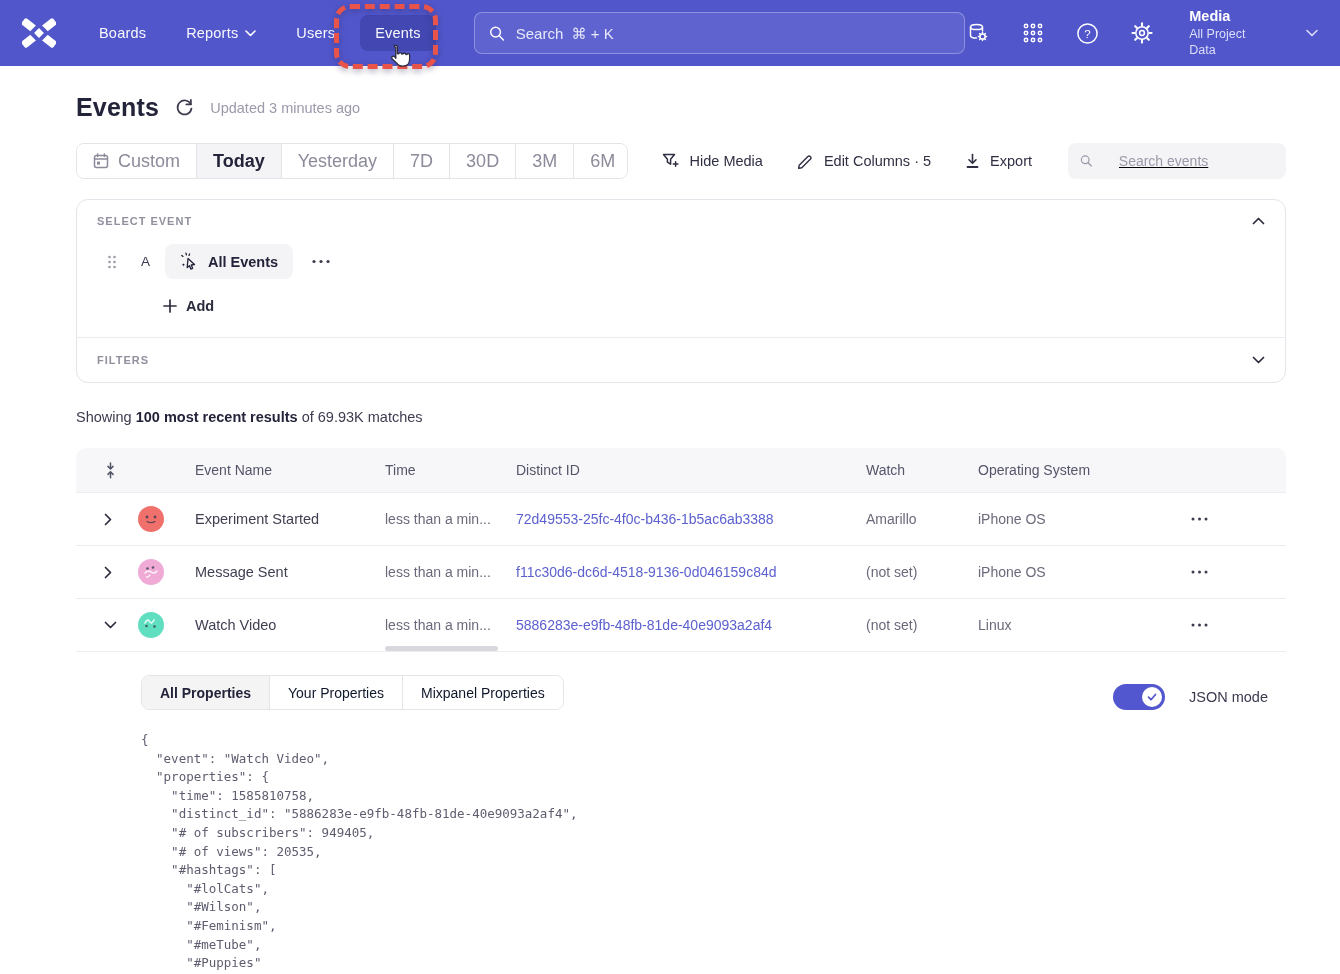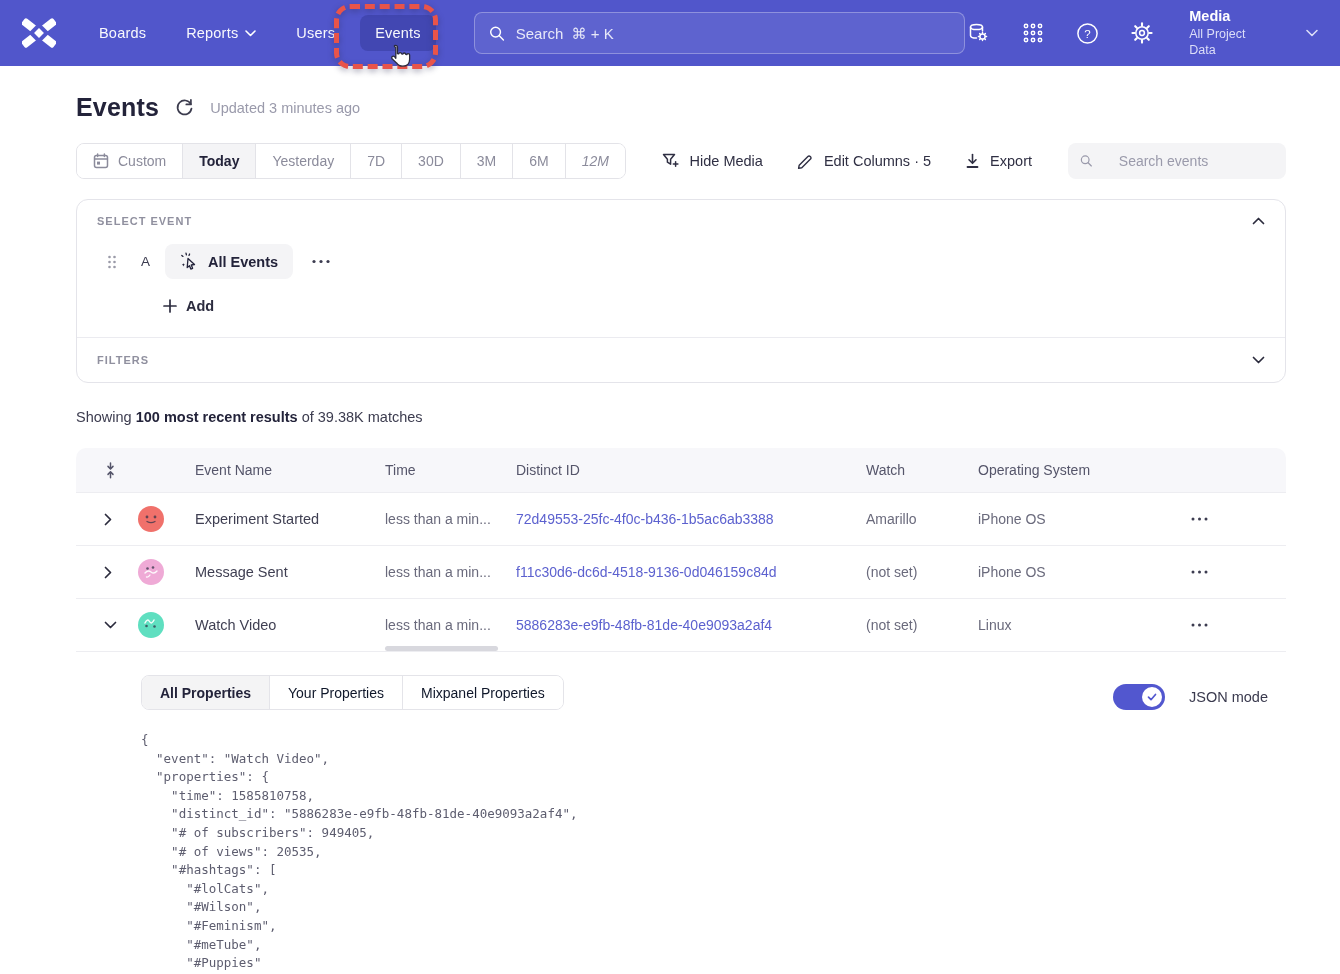--- a/index.html
+++ b/index.html
@@ -41,29 +41,29 @@
 
   
   .main { padding:0 54px 0 76px; }
   .title-row { margin-top:27px; display:flex; align-items:center; gap:16px; }
   .page-title { font-size:25px; font-weight:700; color:#23233a; letter-spacing:.2px; }
   .updated { font-size:14.5px; color:#9a9aab; }
   .refresh-btn { display:flex; align-items:center; cursor:pointer; }
 
   .controls-row { margin-top:21px; display:flex; align-items:center; }
   .segmented { display:inline-flex; border:1px solid #e3e3e8; border-radius:8px; overflow:hidden; height:36px; }
-  .seg { display:flex; align-items:center; gap:9px; padding:0 16px; font-size:14px; color:#8b8b9b;
+  .seg { display:flex; align-items:center; gap:9px; padding:0 16px; font-size:18px; color:#8b8b9b;
     border-right:1px solid #e3e3e8; cursor:pointer; background:#fff; white-space:nowrap;text-align:center; }
   .seg:last-child { border-right:0;font-style:italic; }
   .seg.active { background:#f4f4f6; color:#23233a; font-weight:700; }
   .right-tools { margin-left:auto; display:flex; align-items:center; }
   .tool-btn { display:flex; align-items:center; gap:10px; font-size:14.5px; color:#2f2f43;
     margin-left:34px; cursor:pointer; white-space:nowrap; }
   .search-events { margin-left:36px; width:218px; height:36px; background:#f4f4f6; border-radius:8px;
-    display:flex; align-items:center; gap:26px; padding:0 12px; }
+    display:flex; align-items:center; gap:26px; padding:0 12px;text-decoration:underline; }
   .search-events input { border:0; outline:0; background:transparent; font-size:14px;
     font-family:"Liberation Sans",sans-serif; width:100%; color:#3c3c4e; }
   .search-events input::placeholder { color:#9a9aab; }
 
   
   .card { margin-top:20px; border:1px solid #e4e4ea; border-radius:12px; background:#fff; }
   .card-sec1 { padding:15px 20px 20px; }
   .sec-label { font-size:11px; font-weight:700; letter-spacing:1px; color:#90909f; }
   .sec-head { display:flex; align-items:center; }
   .sec-head .chev { margin-left:auto; cursor:pointer; display:flex; }
@@ -340,21 +340,21 @@
     <div class="filters-row">
       <span class="sec-label">FILTERS</span>
       <span class="chev" style="margin-left:auto;display:flex">
         <svg width="13" height="8" viewBox="0 0 13 8">
           <polyline points="1.5,1.5 6.5,6.5 11.5,1.5" fill="none" stroke="#2b2b3d" stroke-width="1.7" stroke-linecap="round" stroke-linejoin="round"></polyline>
         </svg>
       </span>
     </div>
   </section>
 
-  <p class="summary"><span>Showing </span><b>100 most recent results</b><span> of 39.38K matches</span></p>
+  <p class="summary"><span>Showing </span><b>100 most recent results</b><span> of 69.93K matches</span></p>
 
   <section class="etable">
     <div class="trow thead">
       <div class="cell-expander">
         <svg width="13" height="17" viewBox="0 0 13 17">
           <g stroke="#55556a" stroke-width="1.5" stroke-linecap="round" stroke-linejoin="round" fill="none">
             <line x1="6.5" y1="1" x2="6.5" y2="6.5"></line>
               <polyline points="4,4.4 6.5,6.9 9,4.4"></polyline>
             <line x1="6.5" y1="15.8" x2="6.5" y2="10.3"></line>
               <polyline points="4,12.4 6.5,9.9 9,12.4"></polyline>

